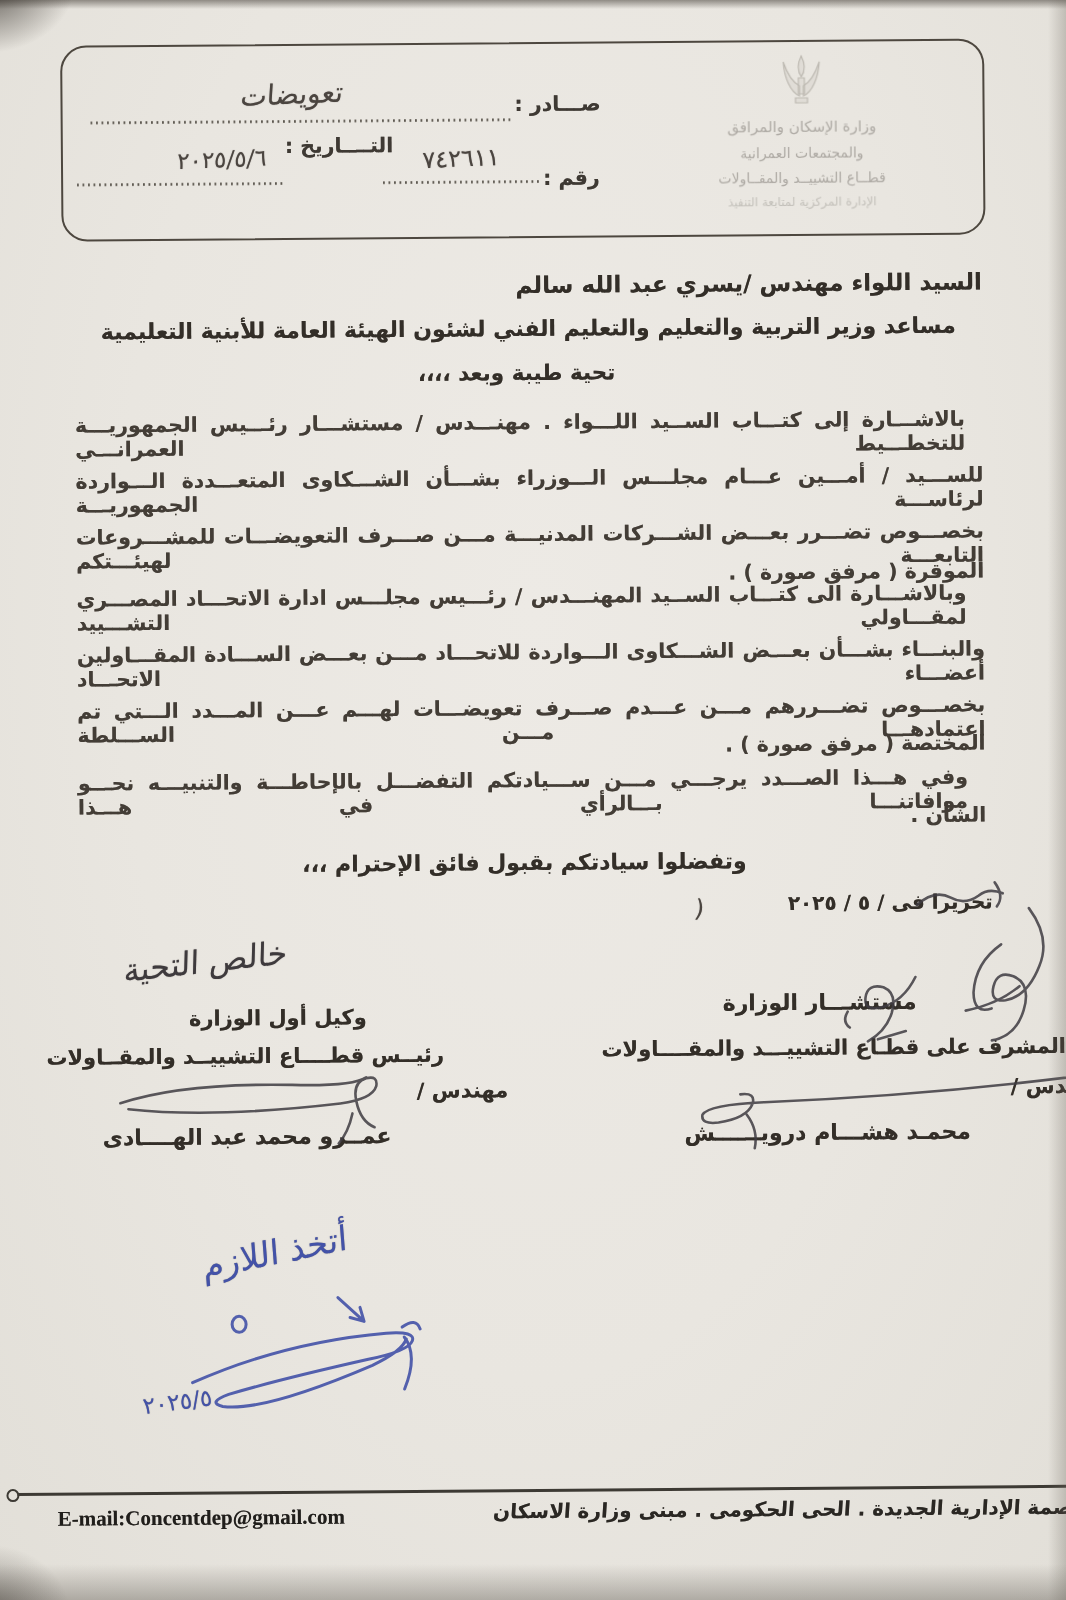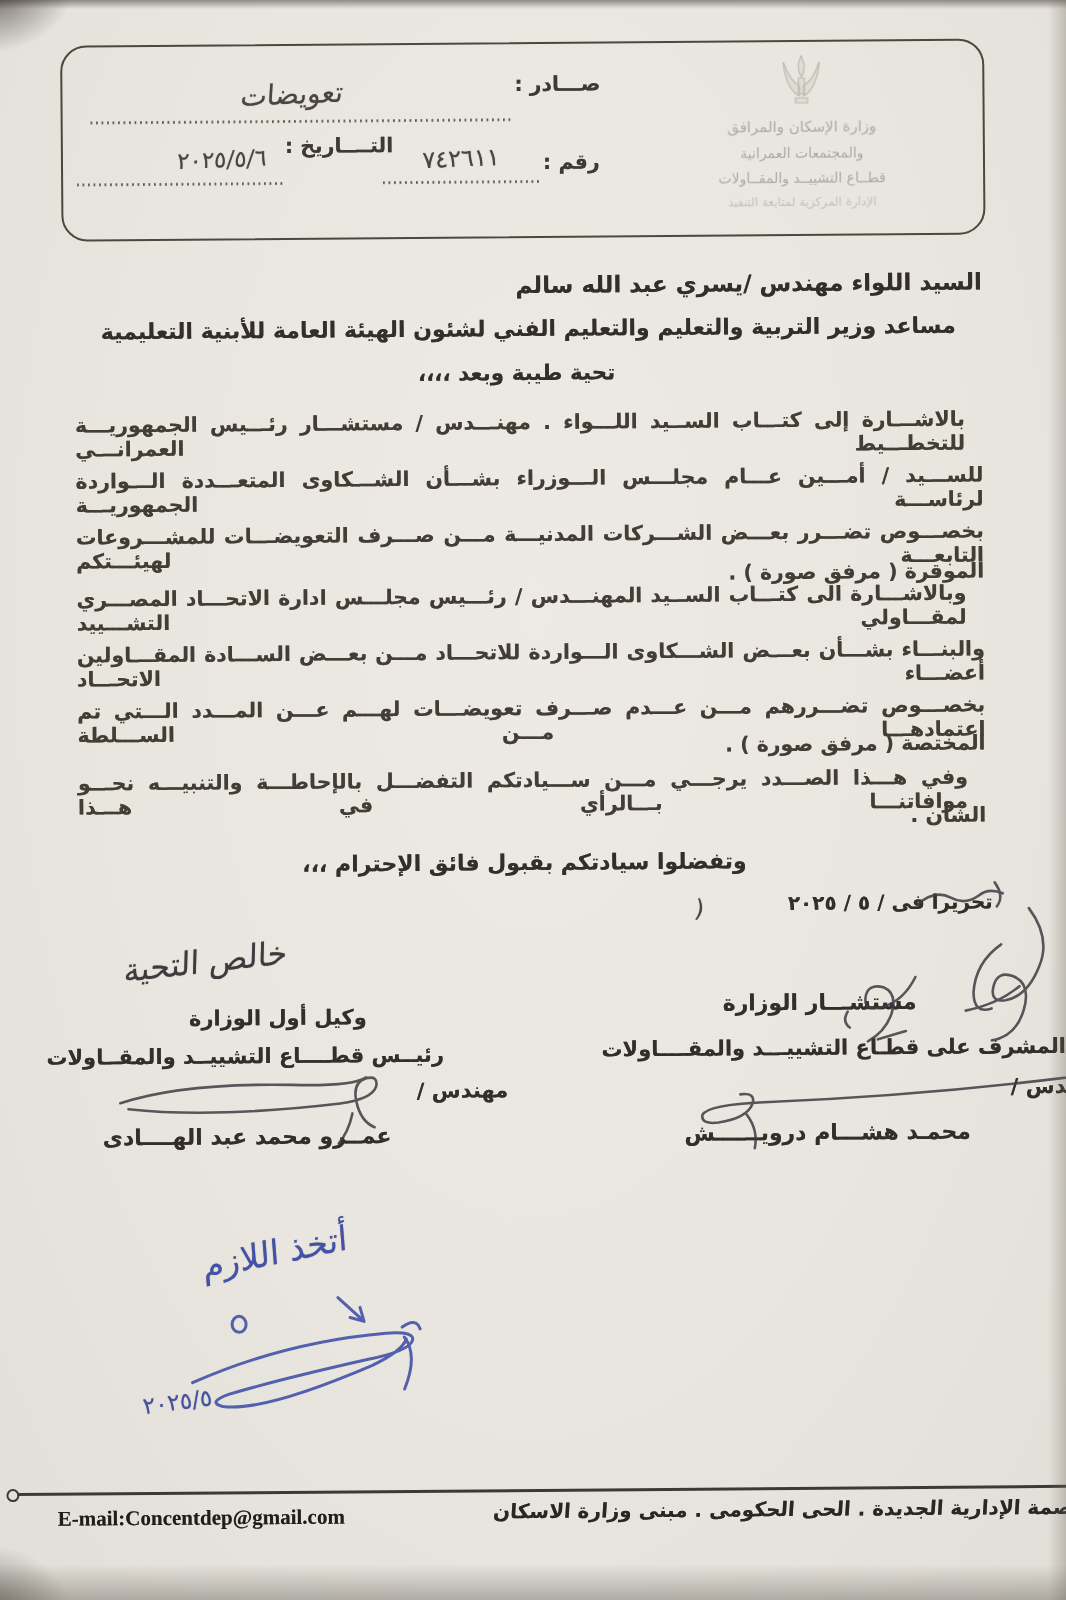--- a/index.html
+++ b/index.html
@@ -78,25 +78,25 @@
             <path d="M20 46 h 12 v 5 h -12 Z"></path>
             <path d="M23 26 h 6 v 16 h -6 Z"></path>
           </g>
         </svg>
         <div class="l1">وزارة الإسكان والمرافق</div>
         <div class="l2">والمجتمعات العمرانية</div>
         <div class="l3">قطــاع التشييــد والمقــاولات</div>
         <div class="l4">الإدارة المركزية لمتابعة التنفيذ</div>
       </div>
 
-      <div class="blabel" style="left:452px;top:28px;">صـــادر :</div>
+      <div class="blabel" style="left:452px;top:48px;">صـــادر :</div>
       <div class="dots" style="left:26px;top:74px;width:424px;"></div>
       <div class="hw" style="left:178px;top:32px;font-size:28px;transform:rotate(-2deg) skewX(-6deg);letter-spacing:2px;">تعويضات</div>
 
-      <div class="blabel" style="left:480px;top:106px;">رقم :</div>
+      <div class="blabel" style="left:480px;top:122px;">رقم :</div>
       <div class="dots" style="left:318px;top:136px;width:160px;"></div>
       <div class="hw" style="left:322px;top:100px;width:152px;text-align:center;font-size:24px;letter-spacing:3px;transform:rotate(-2deg);">٧٤٢٦١١</div>
       <div class="blabel" style="left:222px;top:88px;">التــــاريخ :</div>
       <div class="dots" style="left:12px;top:136px;width:208px;"></div>
       <div class="hw" style="left:96px;top:100px;width:126px;text-align:center;font-size:23px;letter-spacing:1px;transform:rotate(-2deg) skewX(-5deg);">٢٠٢٥/٥/٦</div>
     </div>
 
     <div class="hline" style="left:78px;top:272px;width:908px;text-align:right;font-size:23px;">السيد اللواء مهندس /يسري عبد الله سالم</div>
     <div class="hline ctr" style="left:78px;top:316px;width:908px;font-size:22px;">مساعد وزير التربية والتعليم والتعليم الفني لشئون الهيئة العامة للأبنية التعليمية</div>
     <div class="hline ctr" style="left:66px;top:360px;width:908px;font-size:21.5px;">تحية طيبة وبعد ،،،،</div>

